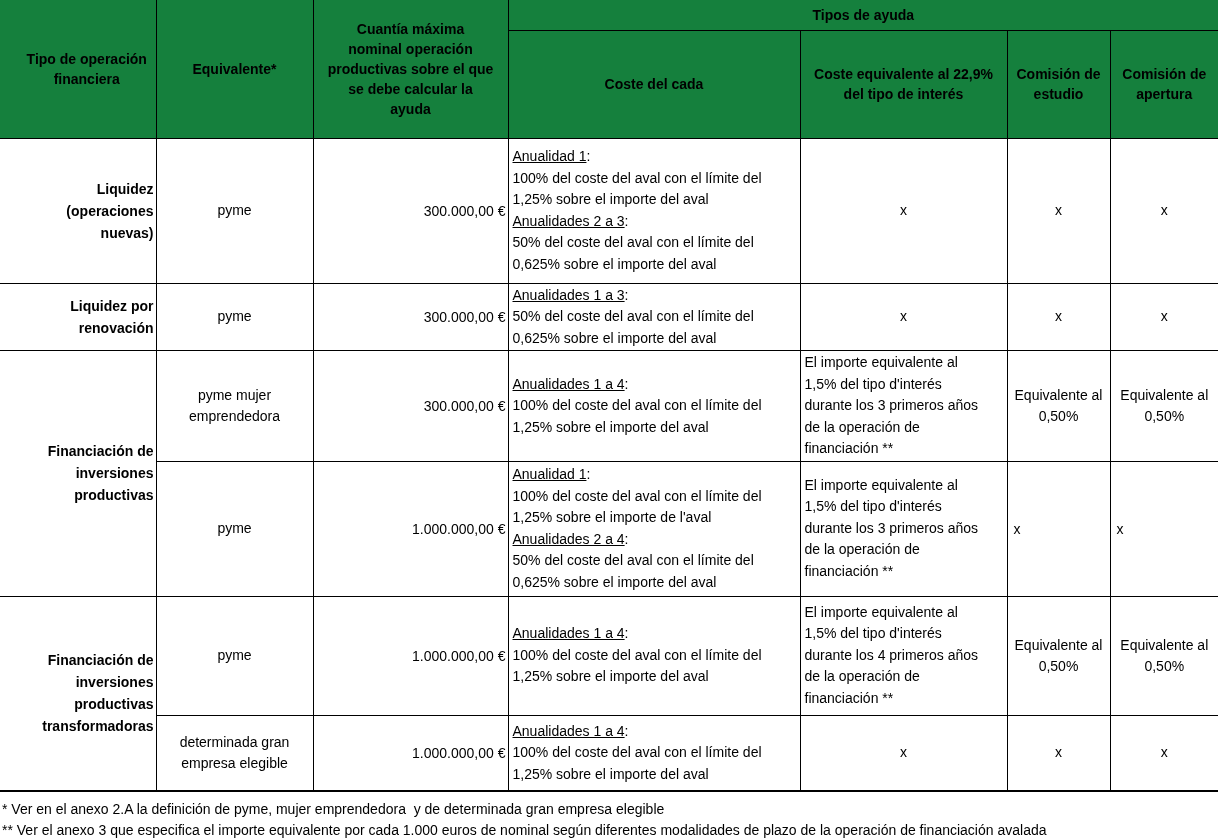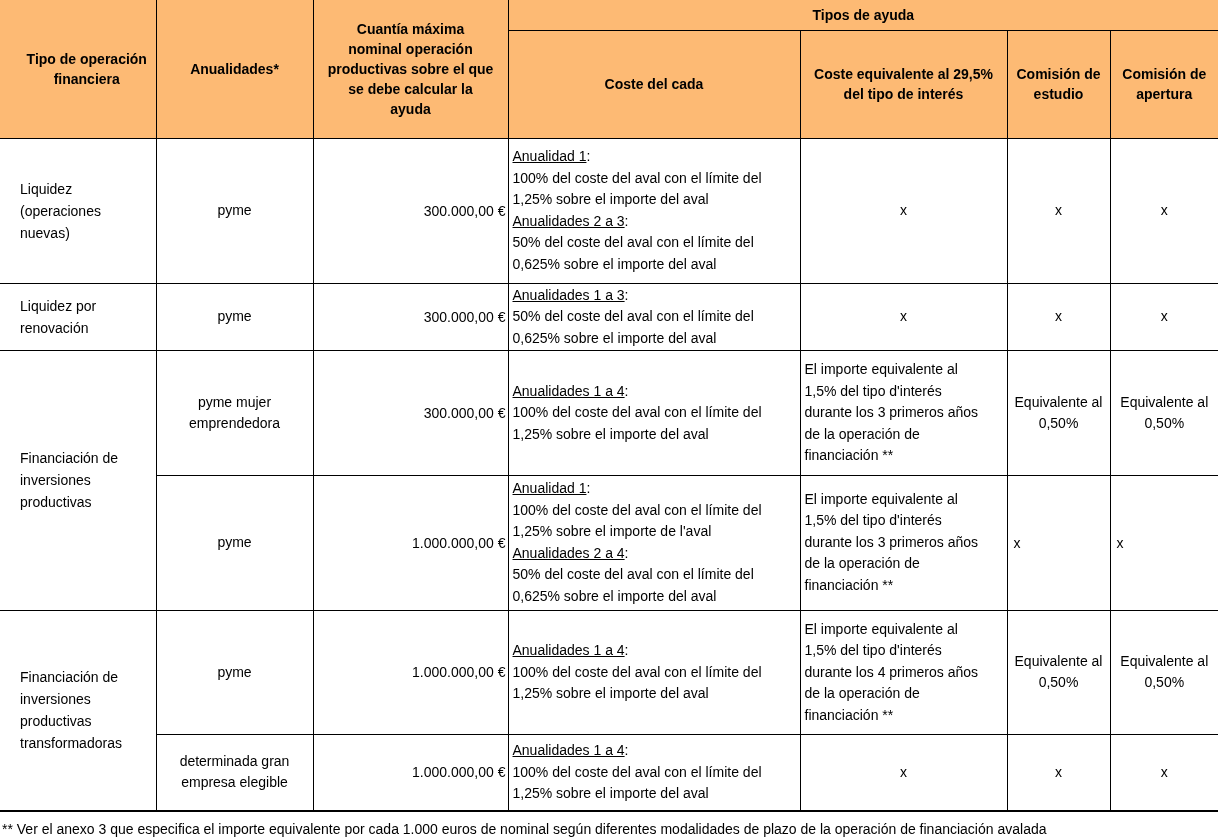--- a/index.html
+++ b/index.html
@@ -16,46 +16,46 @@
     width: 1218px;
   }
   th, td {
     border: 1px solid #000;
     font-size: 14px;
     vertical-align: middle;
     padding: 1px 2px;
     overflow: hidden;
   }
   thead th {
-    background: #fdba74;
+    background: #15803d;
     font-weight: bold;
     text-align: center;
     white-space: pre-line;
     line-height: 20px;
   }
   
   thead tr:first-child th { border-top: 0; }
   .c1 { border-left: 0; padding-left: 20px; }
   .c7, th.c7 { border-right: 0; }
   .bb { border-bottom: 2px solid #000; }
 
   tr.hr1 { height: 30px; }
   tr.hr2 { height: 108px; }
   tr.r1 { height: 145px; }
   tr.r2 { height: 67px; }
   tr.r3 { height: 108px; }
   tr.r4 { height: 135px; }
   tr.r5 { height: 119px; }
   tr.r6 { height: 76px; }
 
-  td.c-op   { font-weight: normal; text-align: left; white-space: pre-line; line-height: 22px; }
+  td.c-op   { font-weight: bold; text-align: right; white-space: pre-line; line-height: 22px; }
   td.c-ben  { text-align: center; white-space: pre-line; line-height: 21px; }
   td.c-amt  { text-align: right; }
   td.c-aval { text-align: left; padding: 1px 4px; white-space: pre-line; line-height: 21.5px; }
-  td.c-eqt  { text-align: left; padding: 8px 4px; white-space: pre-line; line-height: 21.5px; }
+  td.c-eqt  { text-align: left; padding: 1px 4px; white-space: pre-line; line-height: 21.5px; }
   td.c-center { text-align: center; white-space: pre-line; line-height: 21px; }
   td.c-xleft  { text-align: left; padding-left: 6px; }
   .u { text-decoration: underline; }
 
   .footnotes { padding: 7px 0 0 2px; font-size: 14px; line-height: 21px; }
   .footnote  { white-space: pre; }
 </style>
 </head>
 <body>
 
@@ -66,31 +66,31 @@
       <col style="width:195px">
     <col style="width:292px">
       <col style="width:207px">
       <col style="width:103px">
       <col style="width:108px">
   </colgroup>
   <thead>
     <tr class="hr1">
       <th rowspan="2" class="c1">Tipo de operación
 financiera</th>
-      <th rowspan="2">Anualidades*</th>
+      <th rowspan="2">Equivalente*</th>
       <th rowspan="2">Cuantía máxima
 nominal operación
 productivas sobre el que
 se debe calcular la
 ayuda</th>
       <th colspan="4" class="c7">Tipos de ayuda</th>
     </tr>
     <tr class="hr2">
       <th>Coste del cada</th>
-      <th>Coste equivalente al 29,5%
+      <th>Coste equivalente al 22,9%
 del tipo de interés</th>
       <th>Comisión de
 estudio</th>
       <th class="c7">Comisión de
 apertura</th>
     </tr>
   </thead>
   <tbody>
     <tr class="r1">
       <td class="c1 c-op">Liquidez
@@ -185,14 +185,15 @@
 </span><span>100% del coste del aval con el límite del
 1,25% sobre el importe del aval</span></td>
       <td class="c-center bb">x</td>
       <td class="c-center bb">x</td>
       <td class="c-center c7 bb">x</td>
     </tr>
   </tbody>
 </table>
 
 <div class="footnotes">
+  <div class="footnote">* Ver en el anexo 2.A la definición de pyme, mujer emprendedora  y de determinada gran empresa elegible</div>
   <div class="footnote">** Ver el anexo 3 que especifica el importe equivalente por cada 1.000 euros de nominal según diferentes modalidades de plazo de la operación de financiación avalada</div>
 </div>
 
 </body></html>

